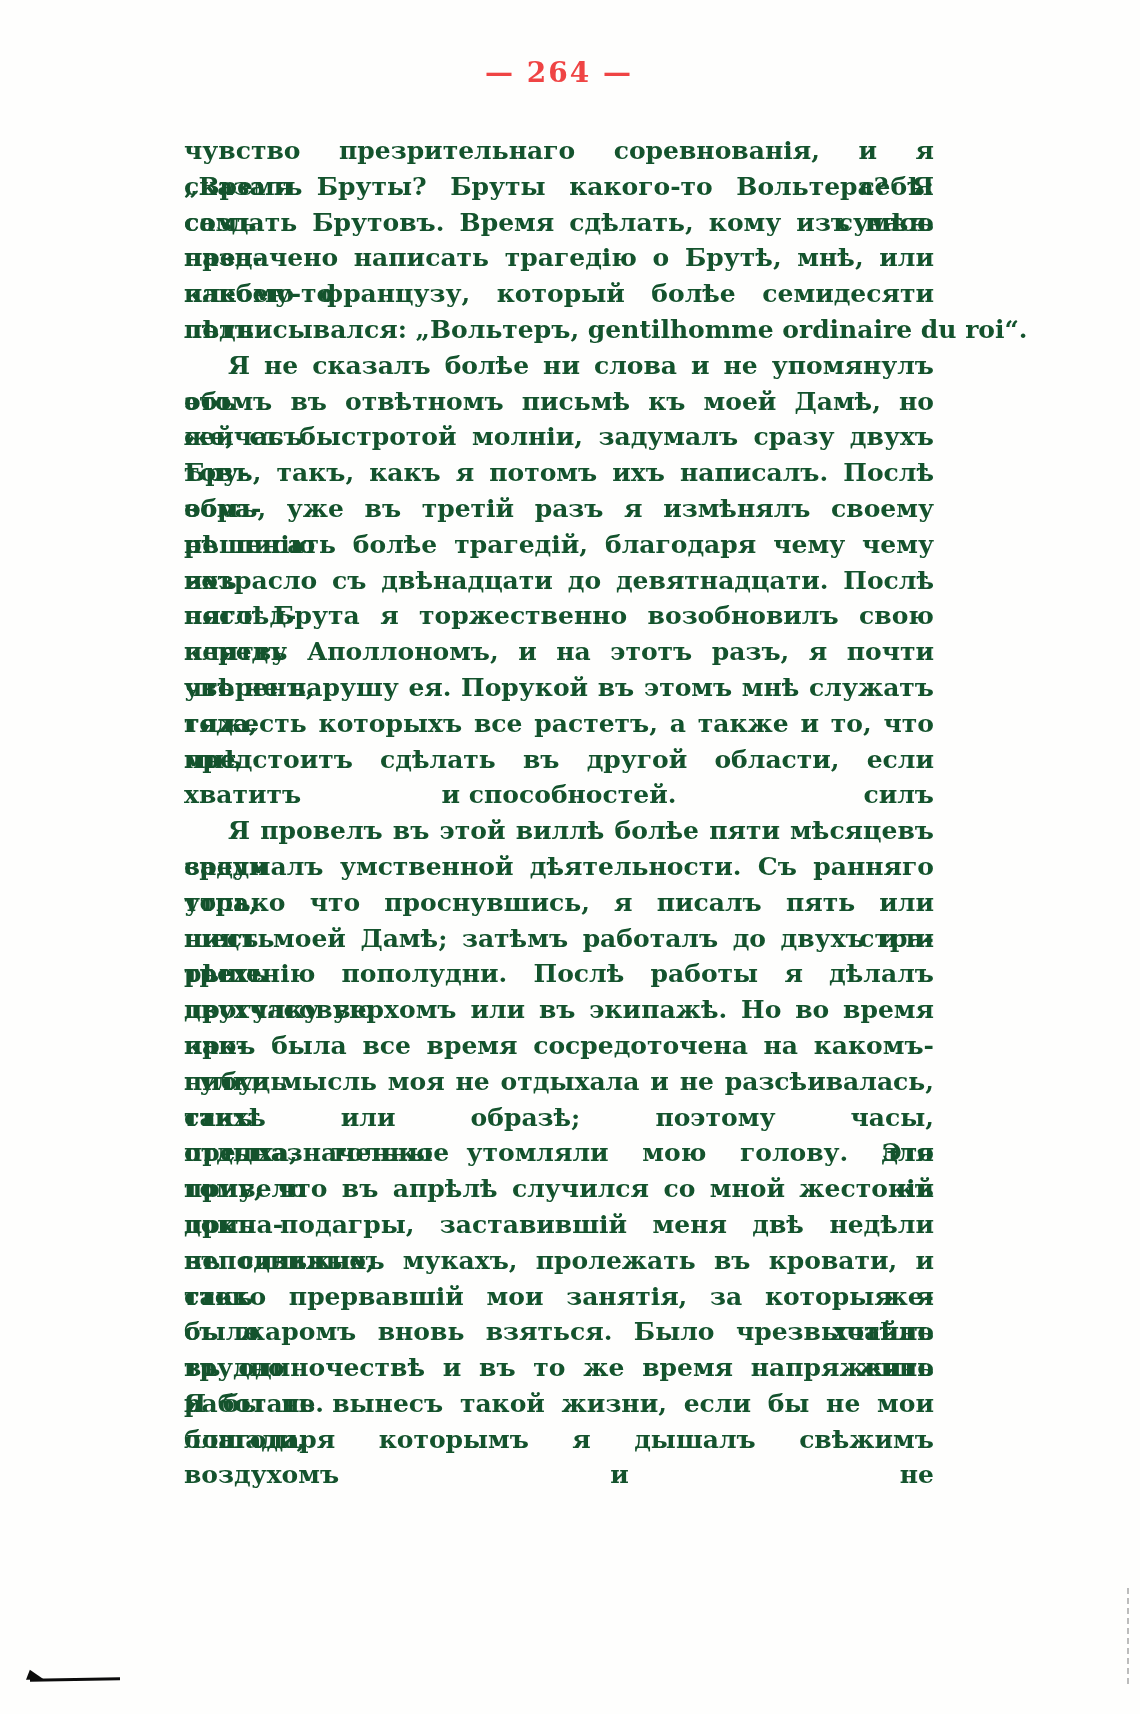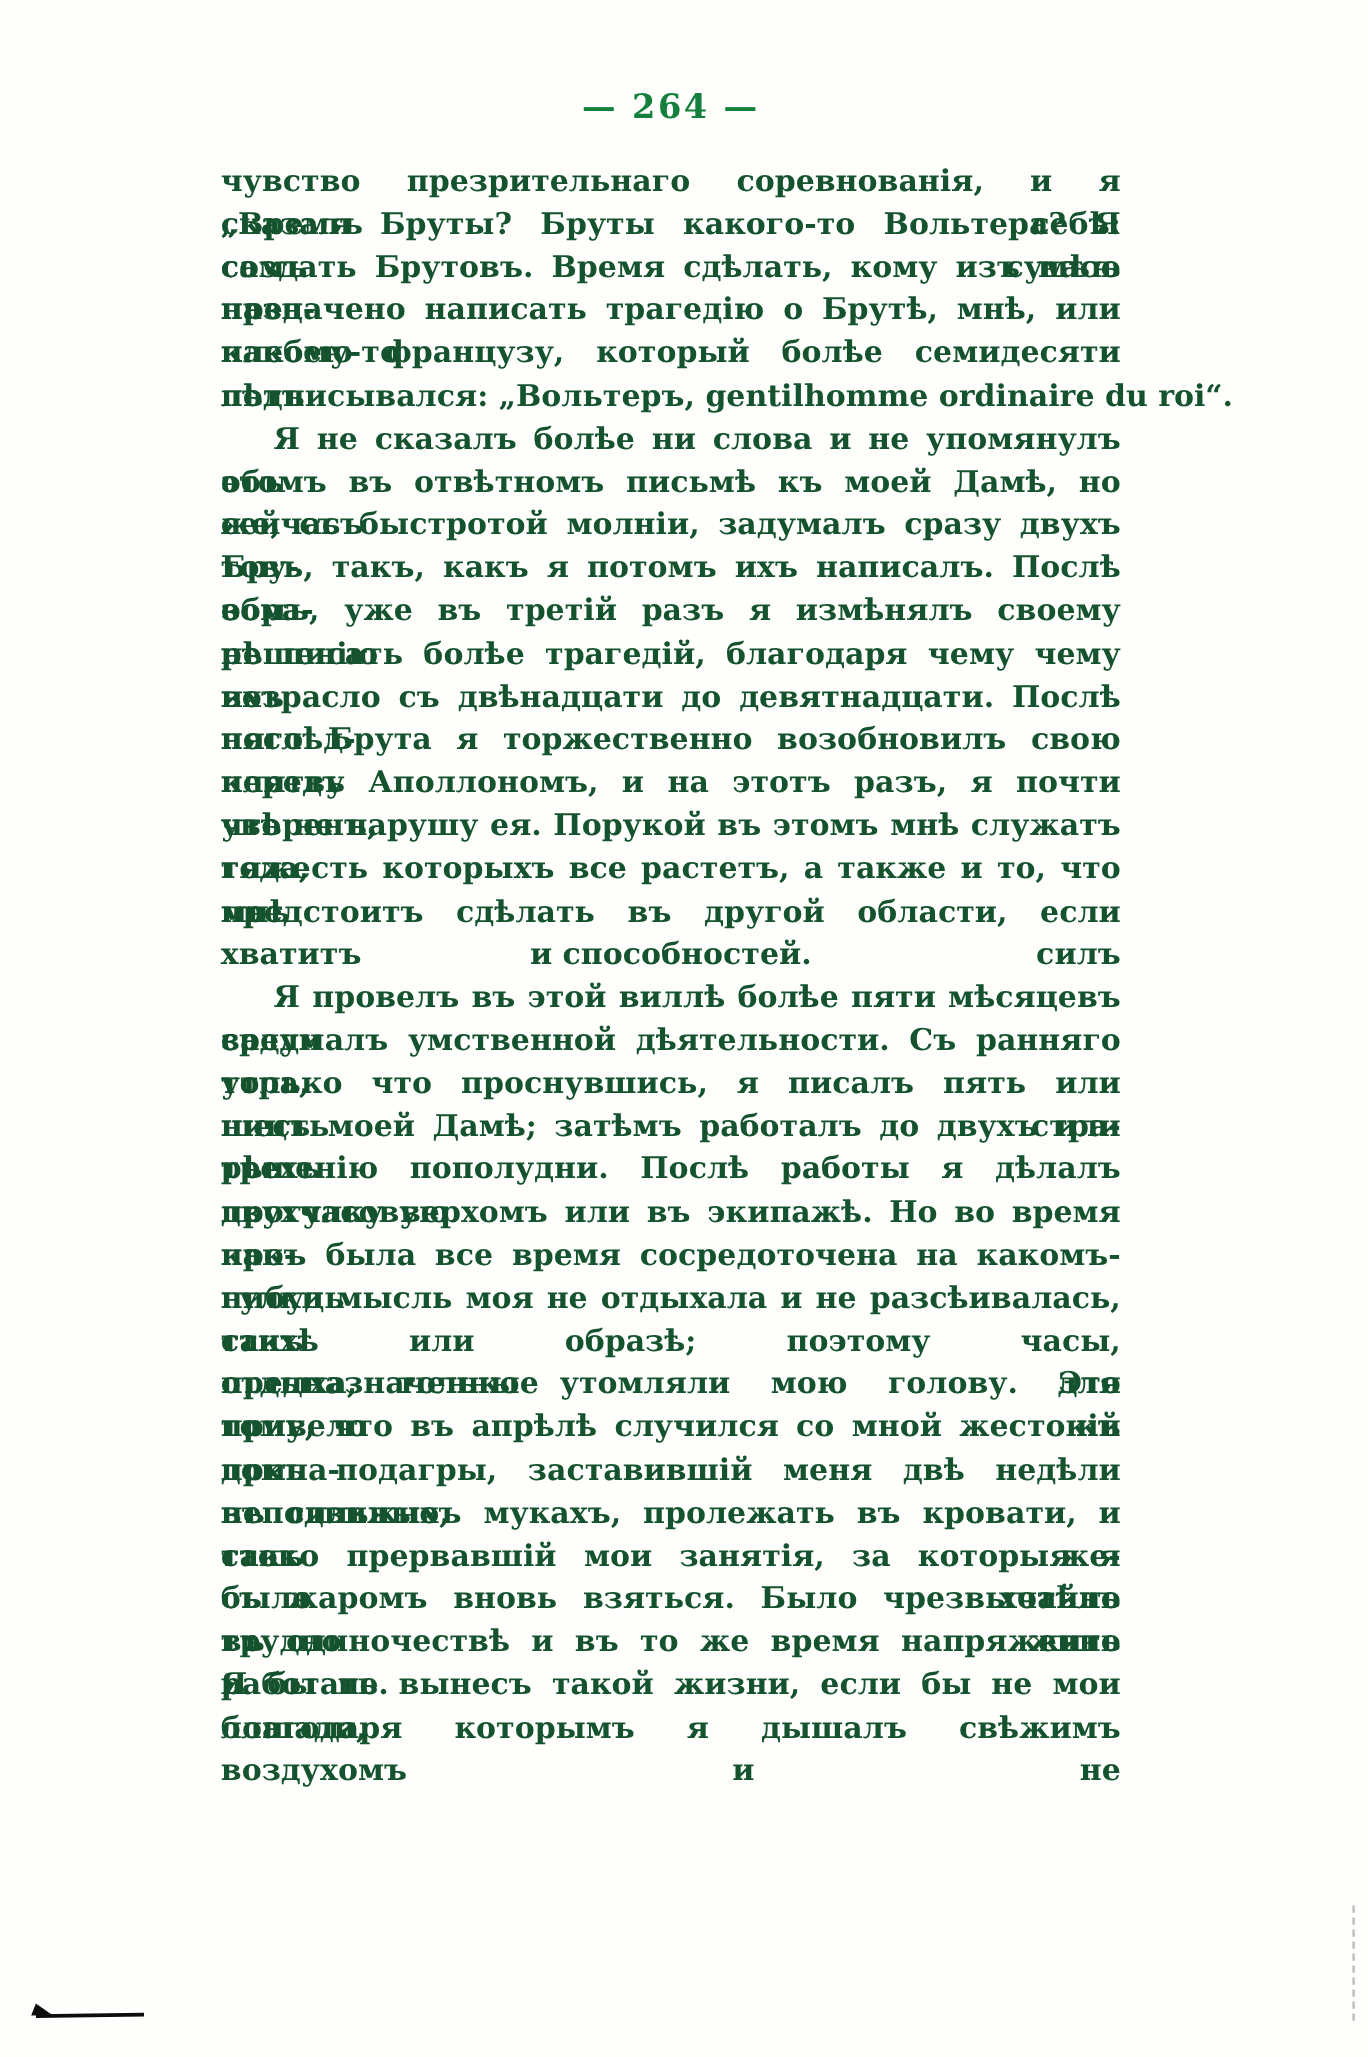--- a/index.html
+++ b/index.html
@@ -15,28 +15,28 @@
     font-family: "DejaVu Serif", "Liberation Serif", serif;
     color: #111111;
   }
   .page {
     position: absolute;
     inset: 0;
     background: #fefefd;
   }
   .page-header {
     position: absolute;
-    top: 72px;
+    top: 56px;
     left: 184px;
     width: 750px;
     text-align: center;
     font-size: 28px;
     font-weight: 700;
     letter-spacing: 2px;
-    color: #15803d;
+    color: #ef4444;
   }
   .text-block {
     position: absolute;
     top: 133px;
     left: 184px;
     width: 750px;
     font-size: 25px;
     font-weight: 700;
     color: #14532d;
   }

